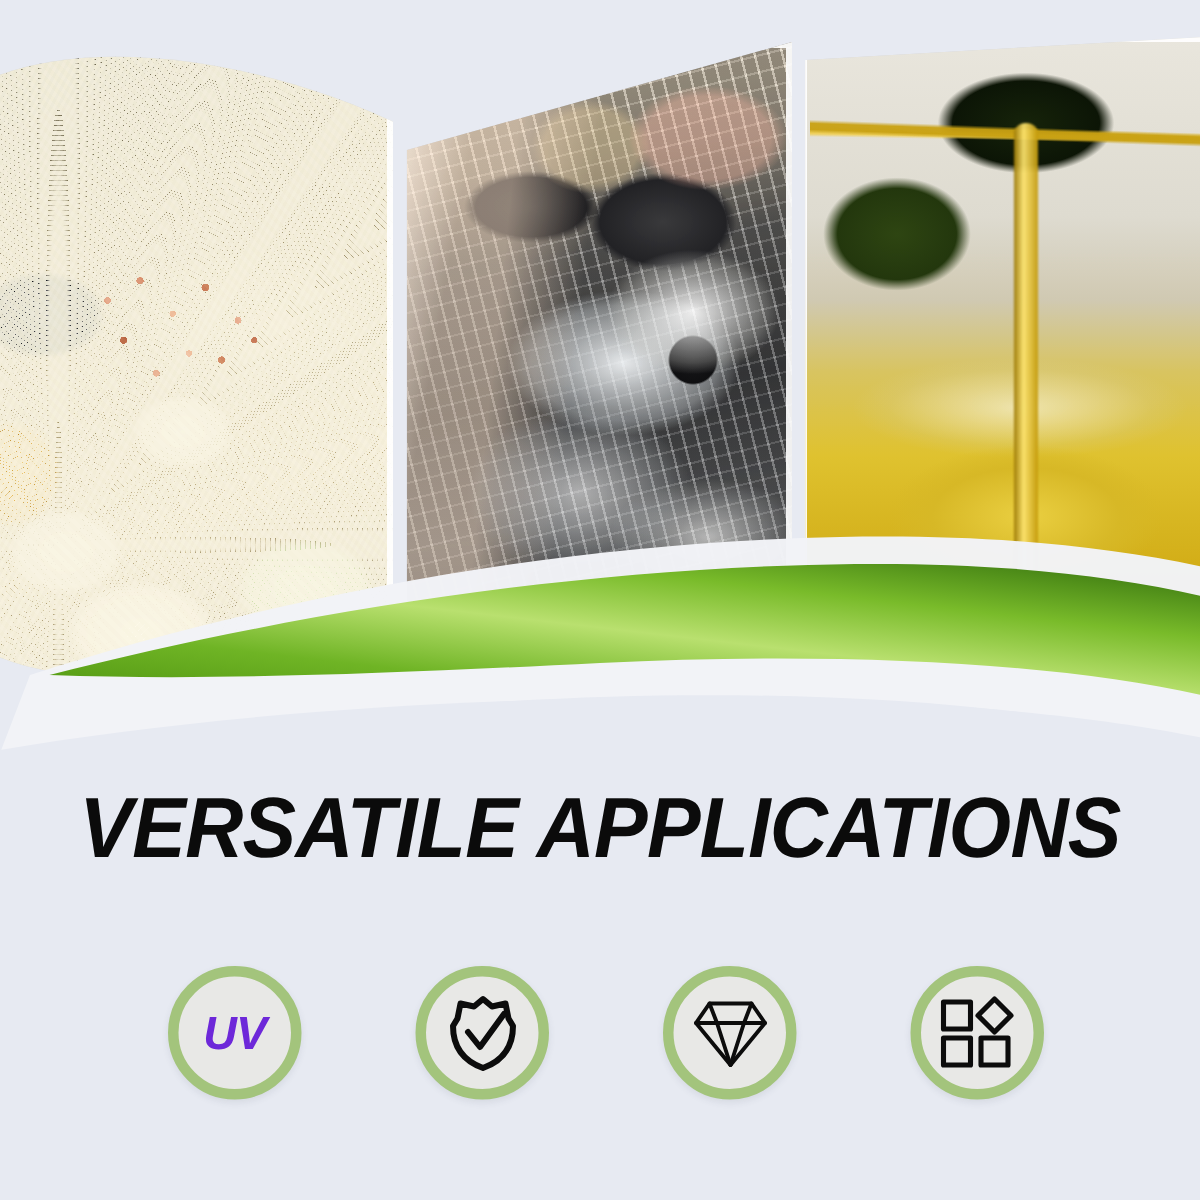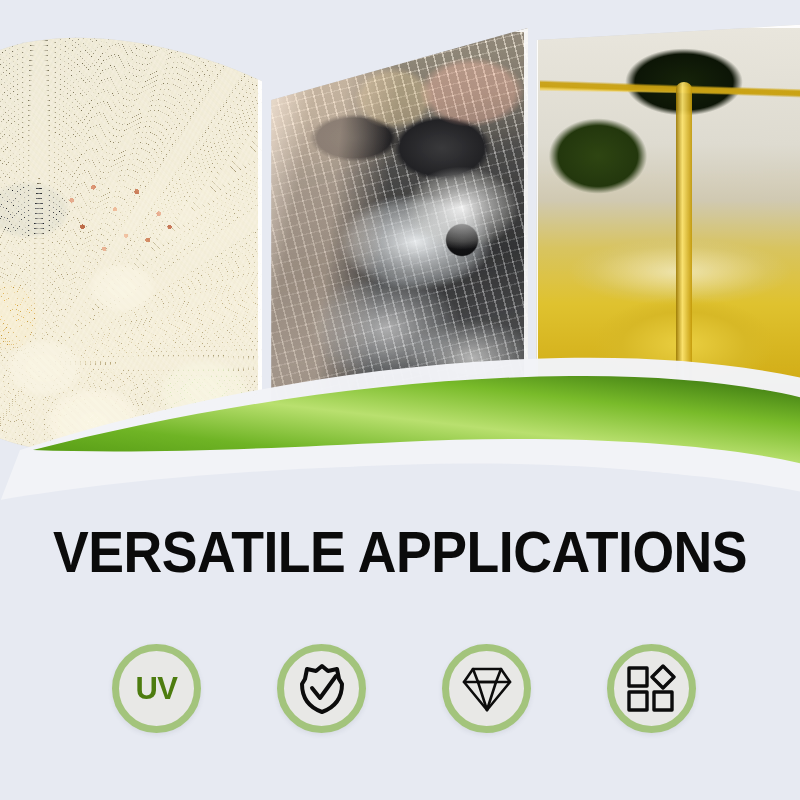--- a/index.html
+++ b/index.html
@@ -10,20 +10,21 @@
     font-family:"Liberation Sans", sans-serif;
     background:#e7eaf2;
     overflow:hidden;
   }
 
   #banner {
     position:relative;
     width:800px; height:800px;
     background:#e7eaf2;
     overflow:hidden;
+    font-style:italic;
   }
 
   
   #collage {
     position:absolute;
     left:0; top:0;
     width:800px; height:470px;
     overflow:hidden;
   }
 
@@ -209,21 +210,21 @@
     display:flex;
     align-items:center;
     justify-content:center;
     box-shadow:0 2px 5px rgba(60,70,90,.10);
   }
 
   .badge-label {
     font-size:31px;
     font-weight:800;
     letter-spacing:-0.5px;
-    color:#4d7c0f;
+    color:#6d28d9;
     line-height:1;
   }
 
   .badge svg { display:block; }
 </style>
 </head>
 <body>
 
 <div id="banner">
 

